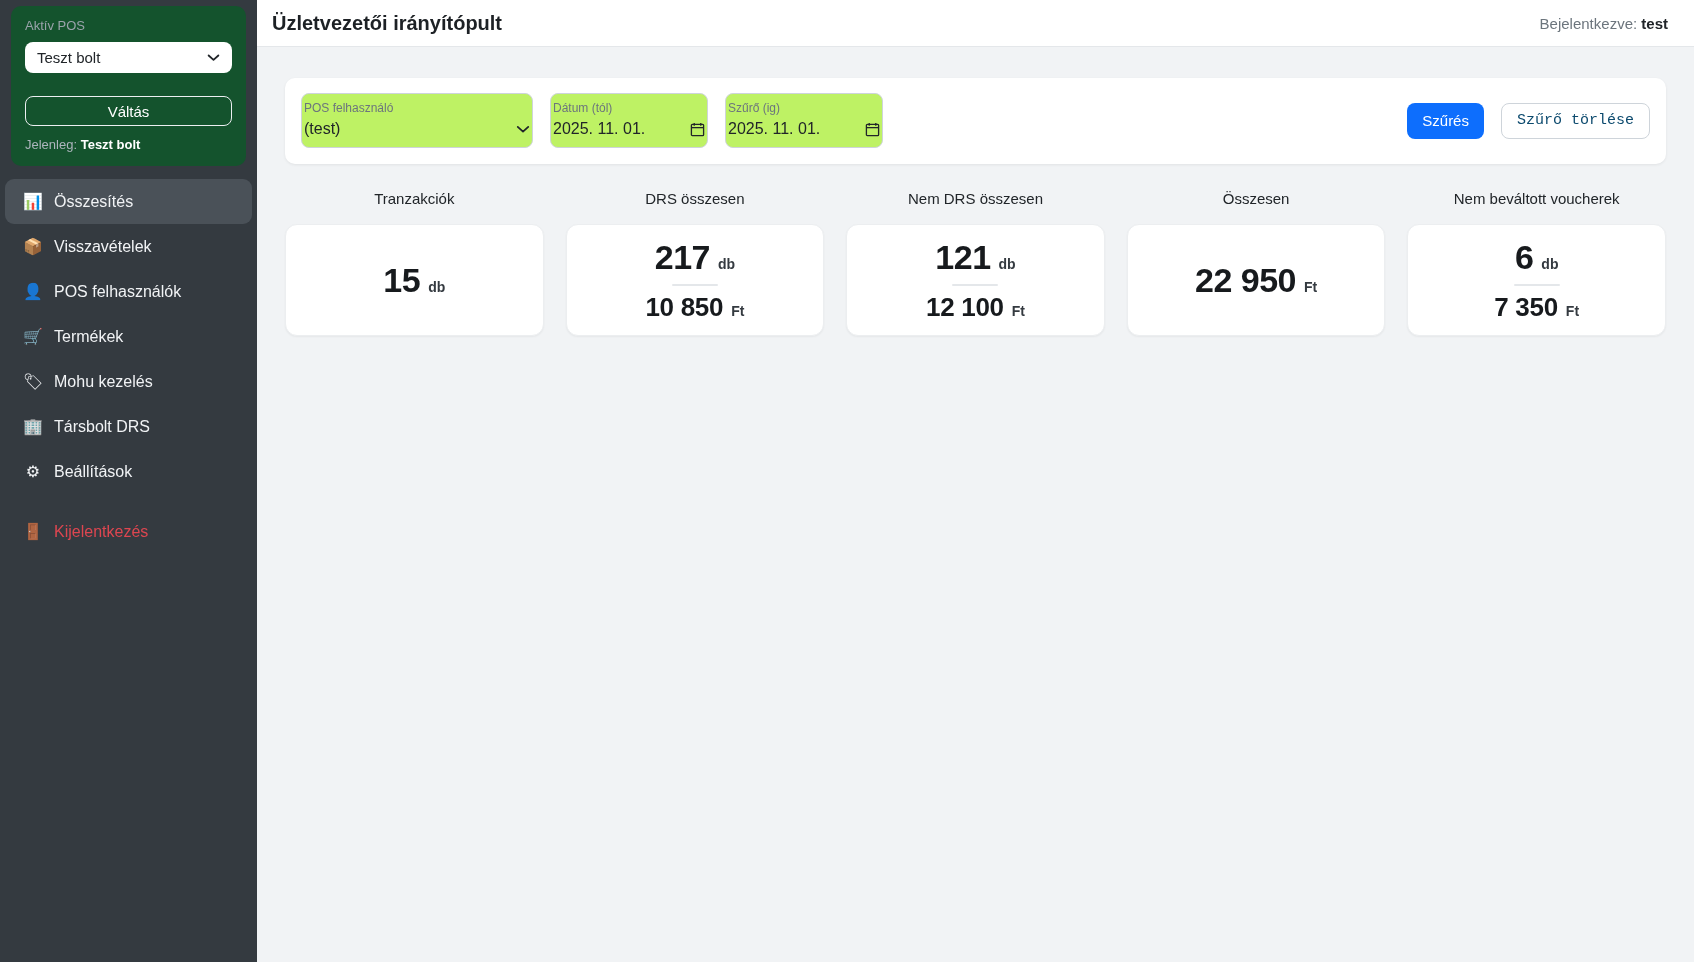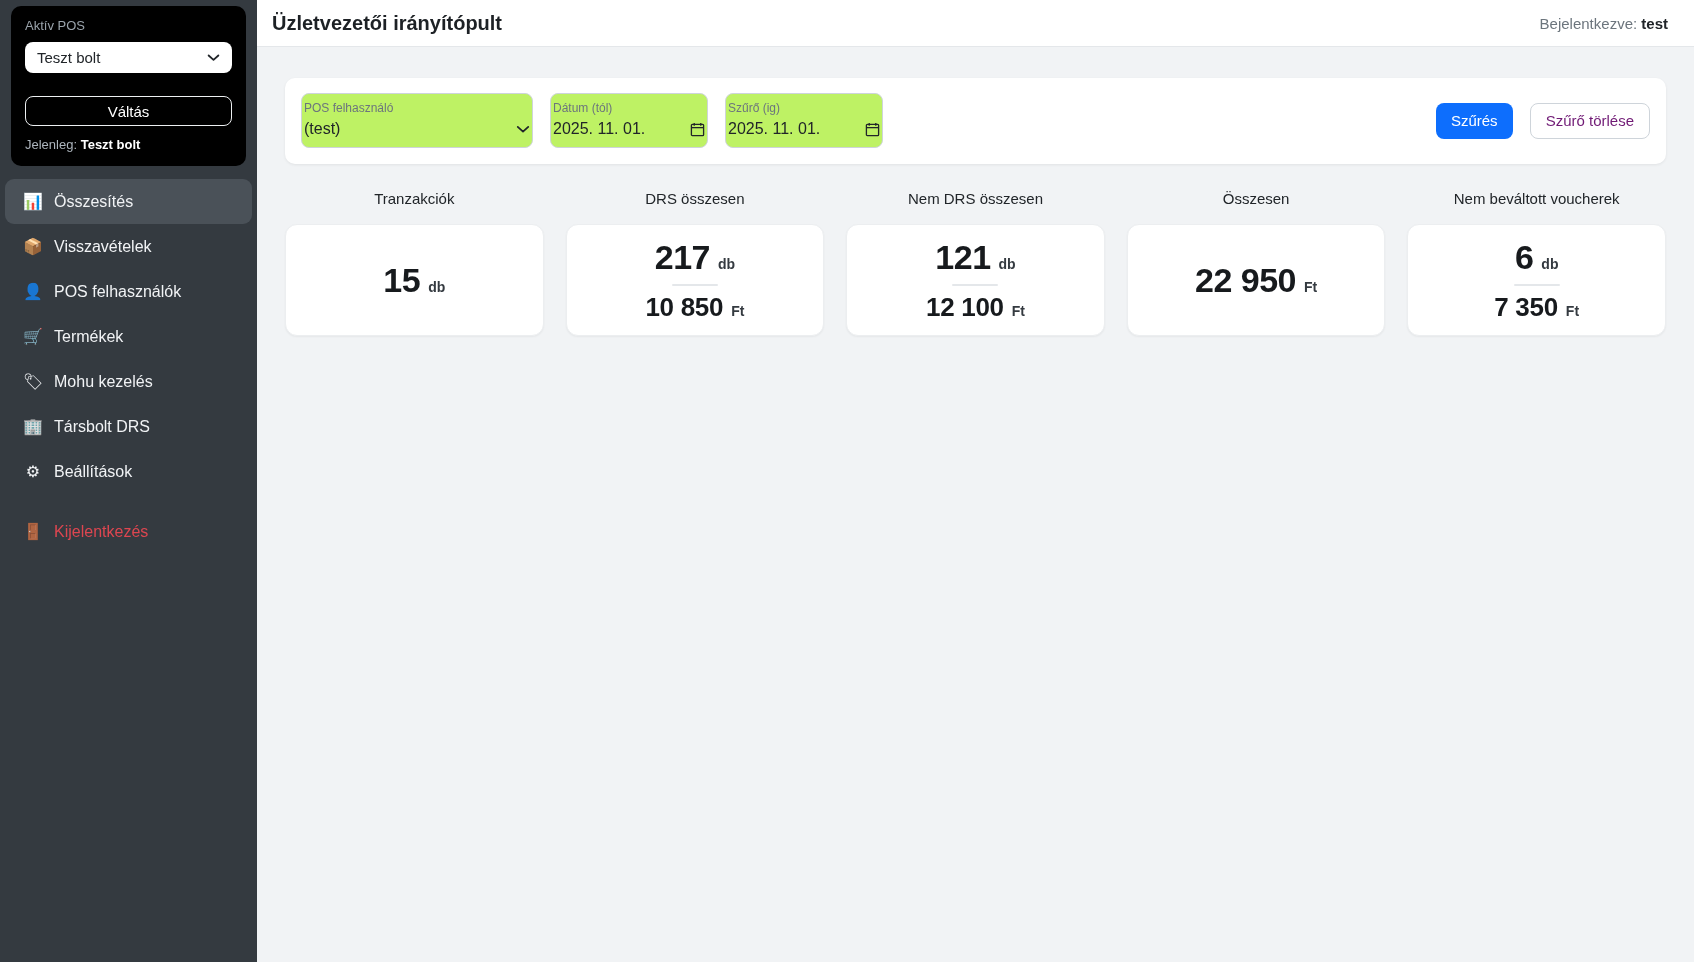--- a/index.html
+++ b/index.html
@@ -3,21 +3,21 @@
 <meta charset="utf-8">
 <style>
   * { box-sizing: border-box; margin: 0; padding: 0; }
   html, body { width: 1694px; height: 962px; overflow: hidden; }
   body { font-family: "Liberation Sans", sans-serif; background: #f1f3f5; color: #212529; }
   .app { display: flex; width: 100%; height: 100%; }
 
   
   .sidebar { width: 257px; flex-shrink: 0; background: #343a40; color: #fff; display: flex; flex-direction: column; }
   .sidebar-title { text-align: center; font-size: 21px; font-weight: 700; padding: 10px 0 12px; }
-  .pos-card { margin: 6px 11px 0; background: #000000; border-radius: 10px; padding: 12px 14px 14px; }
+  .pos-card { margin: 6px 11px 0; background: #14532d; border-radius: 10px; padding: 12px 14px 14px; }
   .pos-label { color: #9aa3ab; font-size: 13px; margin-bottom: 9px; }
   .pos-select { background: #fff; color: #212529; border-radius: 8px; height: 31px; display: flex; align-items: center; justify-content: space-between; padding: 0 12px; font-size: 15px; cursor: pointer; }
   .pos-select svg { flex-shrink: 0; }
   .switch-btn { margin-top: 23px; width: 100%; height: 30px; background: transparent; border: 1px solid #eceff1; color: #fff; border-radius: 8px; font-size: 15px; font-family: inherit; cursor: pointer; }
   .current { margin-top: 11px; font-size: 13px; color: #adb5bd; }
   .current b { color: #fff; font-weight: 700; }
 
   .menu { margin-top: 13px; padding: 0 5px; }
   .menu-item { display: flex; align-items: center; gap: 11px; padding: 13px 18px; border-radius: 9px; font-size: 16px; color: #f1f3f5; cursor: pointer; }
   .menu-item.active { background: #4a5158; }
@@ -37,21 +37,21 @@
   .filter-card { background: #fff; border-radius: 10px; padding: 15px 16px 16px; box-shadow: 0 1px 3px rgba(0,0,0,.07); }
   .filter-row { display: flex; align-items: center; gap: 17px; }
   .field { border: 1px solid #ced4da; border-radius: 8px; padding: 7px 2px 9px; background: #bef264; cursor: pointer; }
   .field label { display: block; font-size: 12px; color: #6c757d; margin-bottom: 5px; cursor: pointer; }
   .field-value { display: flex; align-items: center; justify-content: space-between; font-size: 16px; color: #212529; gap: 12px; }
   .field.pos-user { width: 232px; }
   .field.date { width: 158px; }
   .flex-spacer { flex: 1; }
   .btn { height: 36px; border-radius: 8px; font-size: 15px; padding: 0 15px; font-family: inherit; cursor: pointer; }
   .btn-primary { background: #0d6efd; color: #fff; border: none; }
-  .btn-outline { background: #fff; color: #701a75; border: 1px solid #ced4da; }
+  .btn-outline { background: #fff; color: #0c4a6e; border: 1px solid #ced4da; font-family: Liberation Mono, monospace; }
   .date-pill { display: inline-block; margin-top: 15px; background: #e9ecef; color: #33383d; font-size: 13px; padding: 8px 15px; border-radius: 999px; }
 
   
   .stats { display: flex; gap: 22px; margin-top: 26px; }
   .stat-col { flex: 1; min-width: 0; }
   .stat-title { text-align: center; font-size: 15px; color: #212529; margin-bottom: 17px; }
   .stat-card { background: #fff; border-radius: 12px; border: 1px solid #eceef0; box-shadow: 0 1px 2px rgba(0,0,0,.05); height: 112px; display: flex; flex-direction: column; align-items: center; justify-content: center; }
   .stat-line { display: flex; align-items: baseline; gap: 8px; }
   .num-lg { font-size: 34px; font-weight: 800; color: #171a1d; letter-spacing: -0.5px; }
   .num-md { font-size: 26px; font-weight: 800; color: #171a1d; letter-spacing: -0.3px; }

